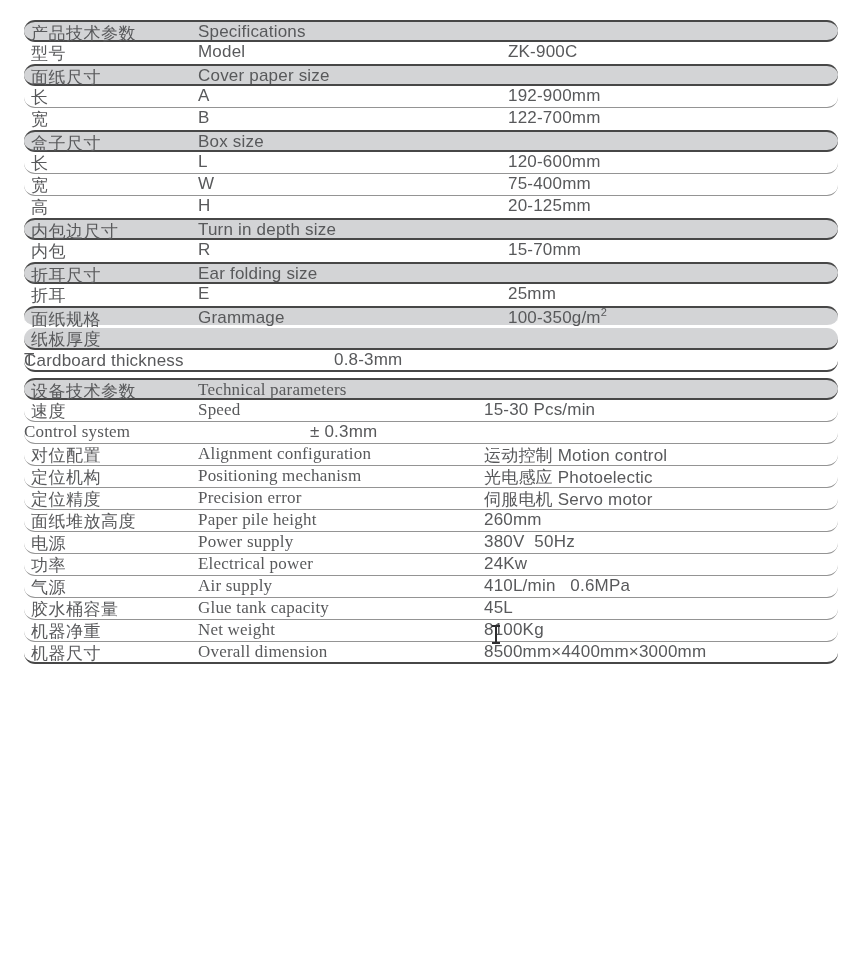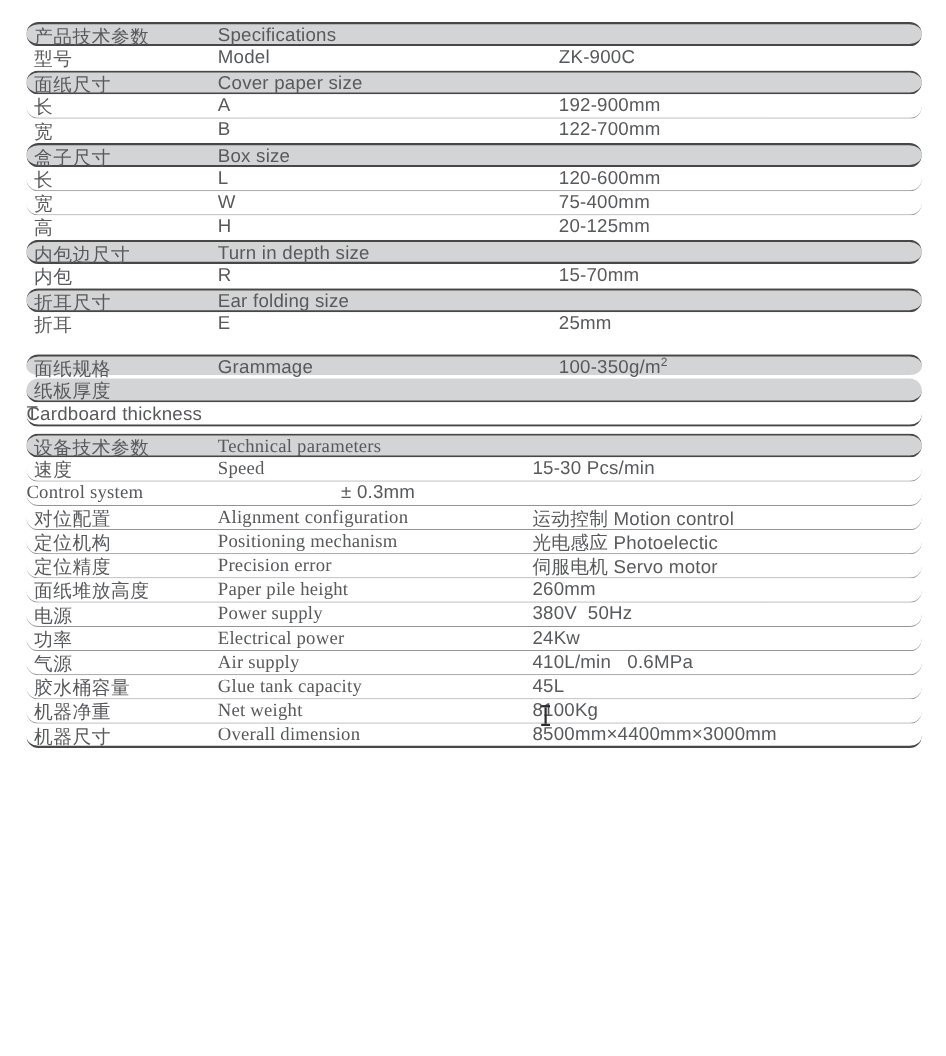--- a/index.html
+++ b/index.html
@@ -27,21 +27,21 @@
     align-items:flex-start;
     height:22px;
     background:var(--page);
     border-radius:11px;
   }
   .row.section{
     background:var(--band);
     border-top:2px solid var(--dark);
     border-bottom:2px solid var(--dark);
   }
-  .row.section.no-bottom{border-bottom:3px solid var(--page);margin-top:16px;}
+  .row.section.no-bottom{border-bottom:3px solid var(--page);}
   .row.section.no-top{border-top:none;flex-direction:column;}
   .row.plain{border-bottom:1px solid var(--light);}
   .row.plain.no-sep{border-bottom:none;}
   .row.plain.end-dark{border-bottom:2px solid var(--dark);}
   .gap-row{height:6px;background:var(--page);}
   .c-cn{
     width:174px;
     padding-left:7px;
     flex:0 0 auto;
     white-space:nowrap;
@@ -159,20 +159,21 @@
     <div class="c-en">Grammage</div>
     <div class="c-val">100-350g/m<sup>2</sup></div>
   </div>
       <div class="row section p1 no-top">
     <div class="c-cn">纸板厚度</div>
     <div class="c-en">Cardboard thickness</div>
     <div class="c-val"></div>
   </div>
       <div class="row plain p1 end-dark">
     <div class="c-en">T</div>
+    <div class="c-val">0.8-3mm</div>
   </div>
       <div class="gap-row"></div>
       <div class="row section p2">
     <div class="c-cn">设备技术参数</div>
     <div class="c-en">Technical parameters</div>
     <div class="c-val"></div>
   </div>
       <div class="row plain p2">
     <div class="c-cn">速度</div>
     <div class="c-en">Speed</div>

